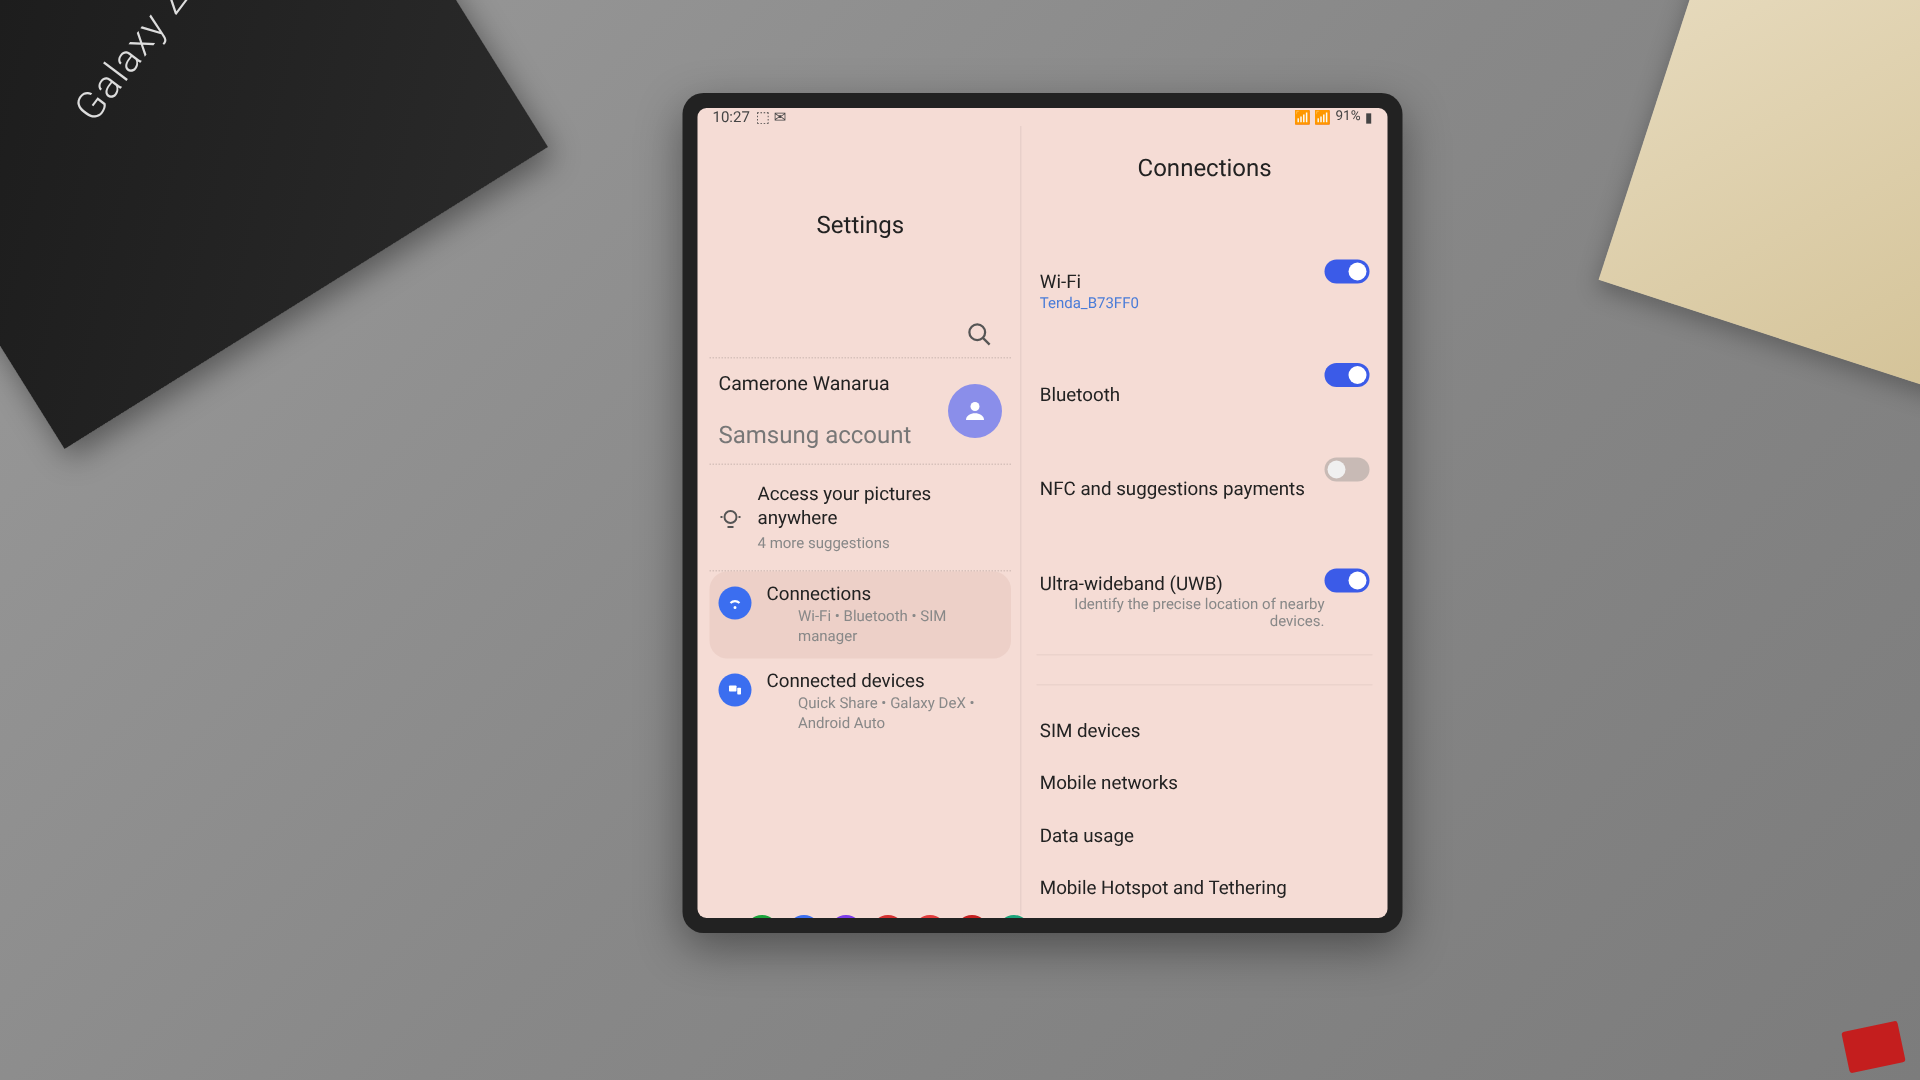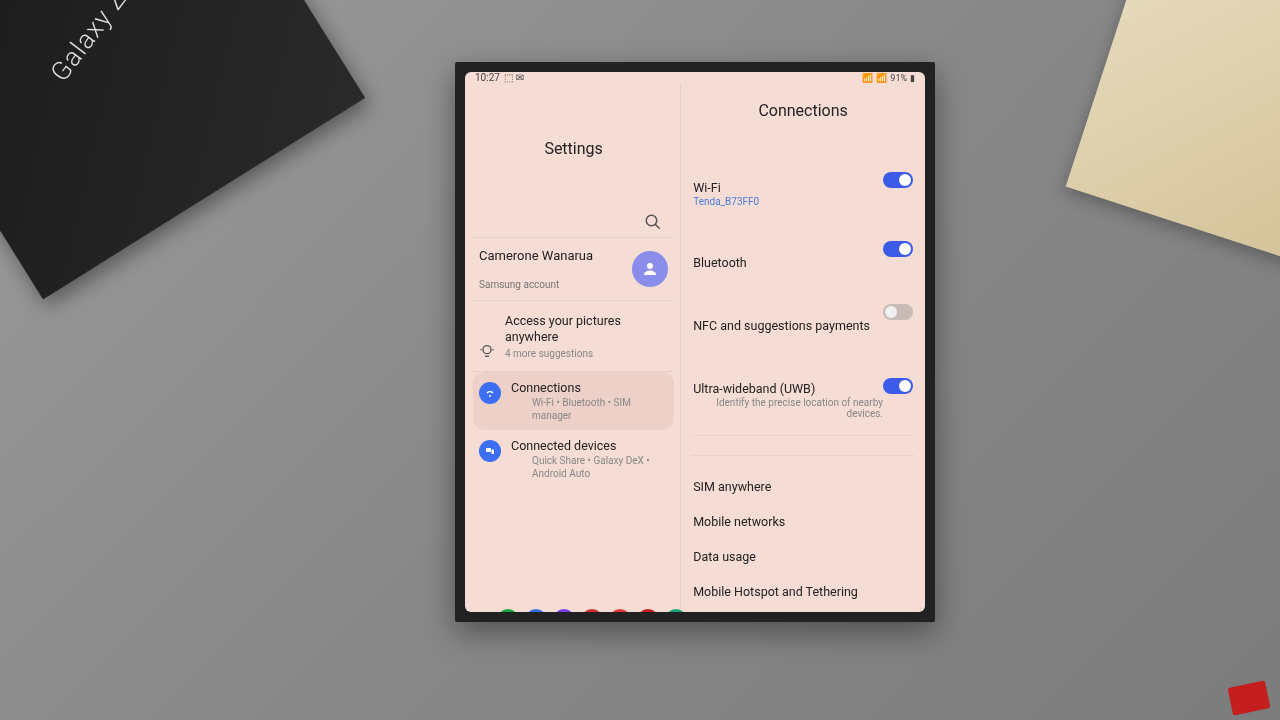--- a/index.html
+++ b/index.html
@@ -40,21 +40,21 @@
   }
 
   
   .device {
     position: absolute;
     left: 455px;
     top: 62px;
     width: 480px;
     height: 560px;
     background: #222;
-    border-radius: 2px;
+    border-radius: 14px;
     padding: 10px;
     box-shadow: 0 10px 30px rgba(0,0,0,0.4);
   }
   .screen {
     width: 100%;
     height: 100%;
     background: #f5dcd5;
     border-radius: 6px;
     display: flex;
     flex-direction: column;
@@ -110,33 +110,33 @@
 
   .account-row {
     display: flex;
     align-items: center;
     padding: 10px 6px;
     border-top: 1px dotted rgba(0,0,0,0.12);
     border-bottom: 1px dotted rgba(0,0,0,0.12);
   }
   .account-text { flex: 1; }
   .account-name { font-size: 13px; color: #222; }
-  .account-sub { font-size: 10px; color: #777; margin-top: 16px; }
+  .account-sub { font-size: 16px; color: #777; margin-top: 16px; }
   .avatar {
     width: 36px; height: 36px;
     background: #8a8eea;
     border-radius: 50%;
     display: flex; align-items: center; justify-content: center;
     color: white;
   }
   .avatar svg { width: 18px; height: 18px; }
 
   .suggestion-row {
     display: flex;
-    align-items: flex-end;
+    align-items: center;
     padding: 12px 6px;
     border-bottom: 1px dotted rgba(0,0,0,0.12);
     gap: 10px;
   }
   .bulb-icon { width: 16px; height: 16px; color: #555; margin-top: 2px; }
   .suggestion-text { flex: 1; }
   .suggestion-title { font-size: 12.5px; color: #222; line-height: 1.3; }
   .suggestion-sub { font-size: 10px; color: #888; margin-top: 2px; }
 
   .setting-item {
@@ -365,21 +365,21 @@
           </div>
           <div class="toggle on"></div>
         </div>
 
         <div class="section-gap"></div>
 
 
         <div class="section-gap"></div>
 
         <div class="conn-item">
-          <div class="conn-title">SIM anywhere</div>
+          <div class="conn-title">SIM devices</div>
         </div>
         <div class="conn-item">
           <div class="conn-title">Mobile networks</div>
         </div>
         <div class="conn-item">
           <div class="conn-title">Data usage</div>
         </div>
         <div class="conn-item">
           <div class="conn-title">Mobile Hotspot and Tethering</div>
         </div>

